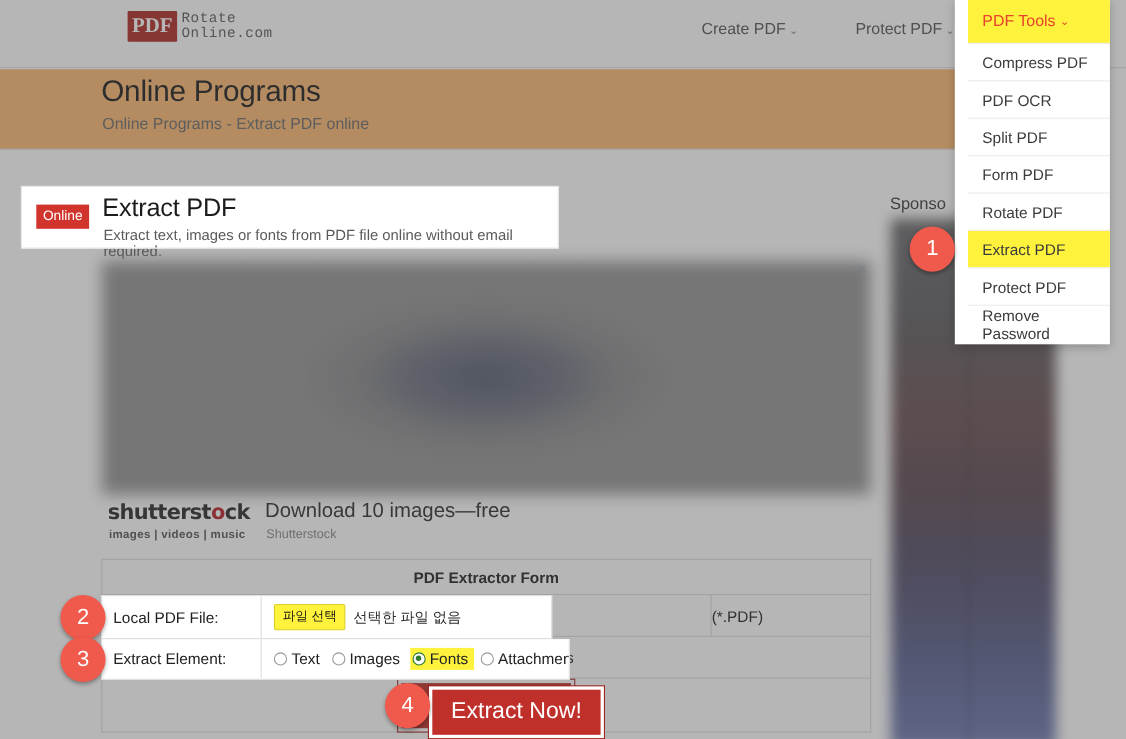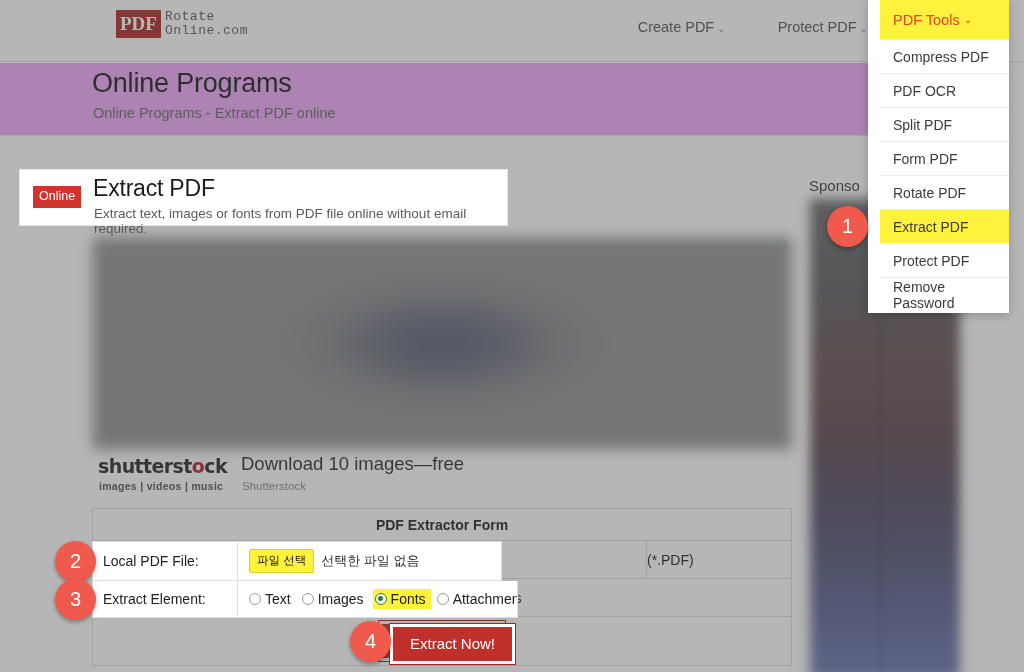--- a/index.html
+++ b/index.html
@@ -63,21 +63,21 @@
     white-space: nowrap;
     padding: 4px 6px;
     cursor: pointer;
   }
   .nav-link .caret { font-size: 10px; color: #888; margin-left: 3px; }
 
   
   .page-head {
     position: absolute; left: 0; top: 63px;
     width: 916px; height: 73px;
-    background: #f0abfc;
+    background: #fdba74;
     border-bottom: 1px solid #e3e3e3;
     box-sizing: border-box;
   }
   .page-head h1 {
     position: absolute; left: 92px; top: 5px;
     margin: 0;
     font-size: 27px;
     font-weight: normal;
     color: #1c1c1c;
     letter-spacing: -0.2px;
@@ -219,21 +219,21 @@
   .radio-dot.checked::after {
     content: ""; position: absolute; left: 2.5px; top: 2.5px;
     width: 5px; height: 5px; border-radius: 50%; background: #2f7a33;
   }
   .radio-label { font-size: 14px; color: #222; }
 
   .submit-btn {
     display: inline-block;
     background: #c0302b;
     color: #ffffff;
-    font-size: 15px;
+    font-size: 21px;
     padding: 8px 17px 9px 17px;
     border: 3px solid #ffffff;
     box-shadow: 0 0 0 1px #9e2722;
     cursor: pointer;
     white-space: nowrap;
   }
 
   
   .sponsored-label {
     position: absolute; left: 809px; top: 40px;

